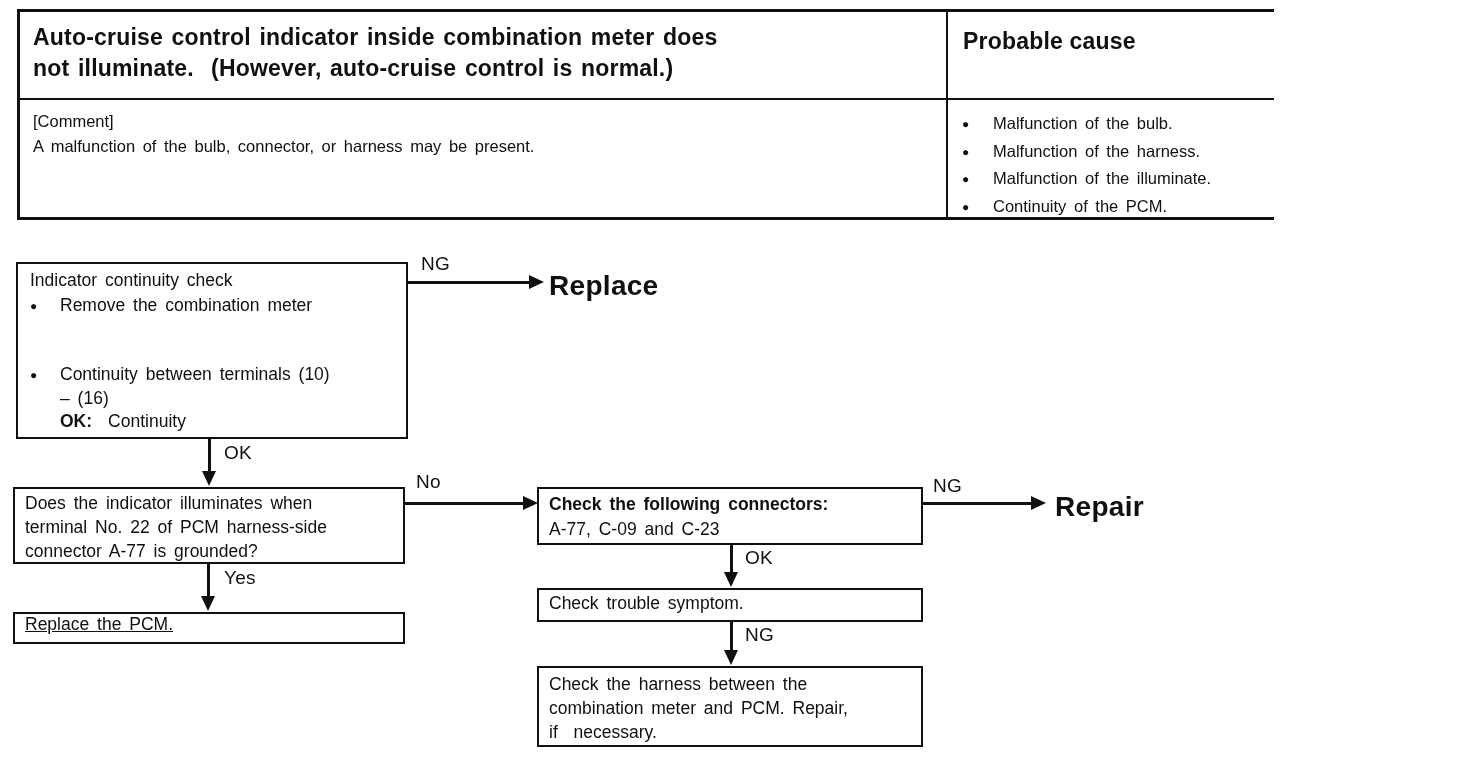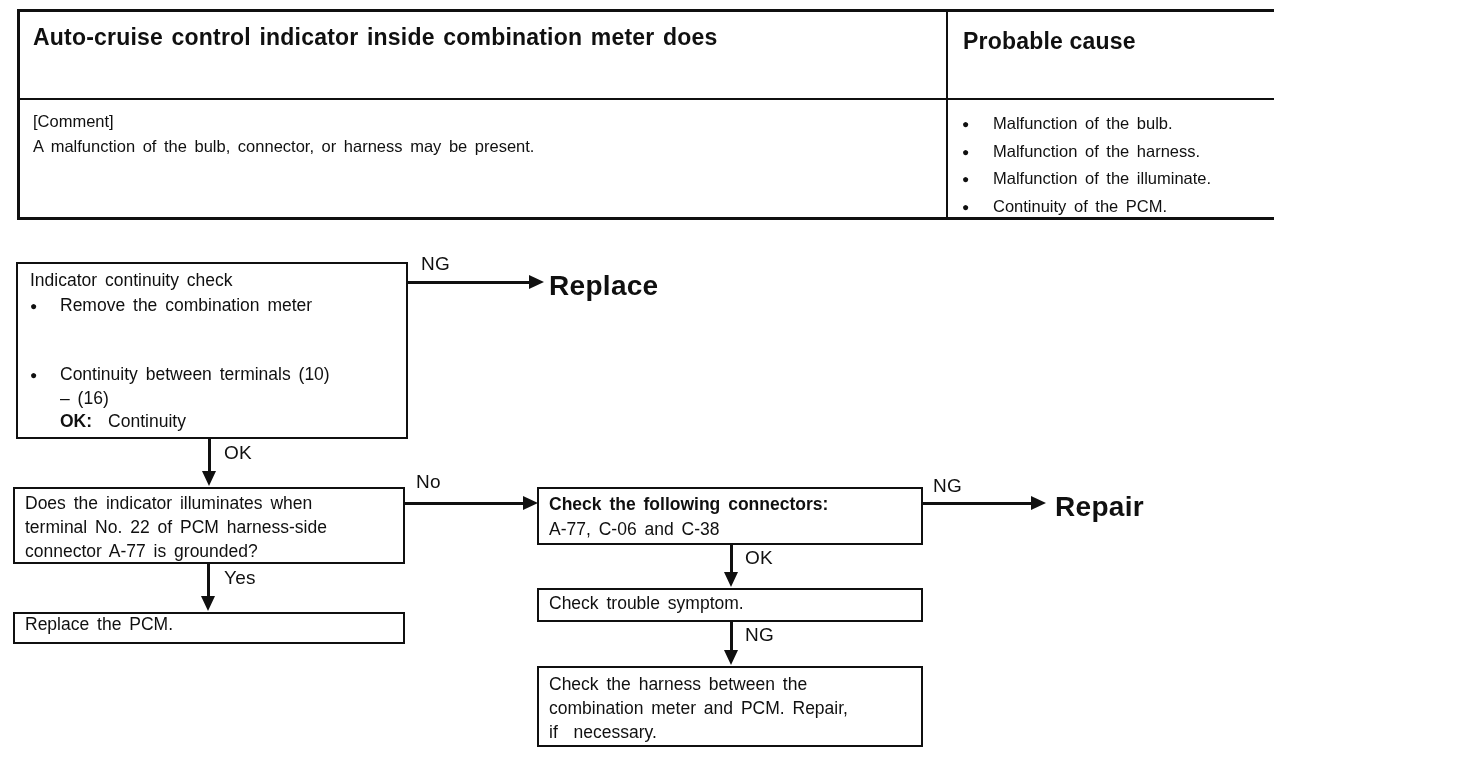--- a/index.html
+++ b/index.html
@@ -64,21 +64,21 @@
   .fb-line { display: block; }
 
   .box-continuity { left: 16px; top: 262px; width: 392px; height: 177px; padding: 5px 10px 0 12px; }
   .bullet-row { display: flex; margin-top: 1px; }
   .bullet-row .dot { flex: 0 0 30px; font-size: 12px; position: relative; top: 1px; }
   .bullet-row.gap { margin-top: 46px; }
   .ok-line { display: flex; }
   .ok-line b { margin-right: 16px; }
 
   .box-question { left: 13px; top: 487px; width: 392px; height: 77px; padding: 2px 8px 0 10px; line-height: 24px; }
-  .box-replace-pcm { left: 13px; top: 612px; width: 392px; height: 32px; padding: 2px 8px 8px 10px; display: flex; align-items: center; }
+  .box-replace-pcm { left: 13px; top: 612px; width: 392px; height: 32px; padding: 2px 8px 8px 10px; display: flex; align-items: center; text-decoration: underline; }
   .box-connectors { left: 537px; top: 487px; width: 386px; height: 58px; padding: 3px 8px 0 10px; line-height: 25px; }
   .box-trouble { left: 537px; top: 588px; width: 386px; height: 34px; padding: 2px 8px 0 10px; display: flex; }
   .box-harness { left: 537px; top: 666px; width: 386px; height: 81px; padding: 4px 8px 0 10px; line-height: 24px; }
 
   
   .h-line { position: absolute; height: 2.5px; background: #101010; }
   .v-line { position: absolute; width: 2.5px; background: #101010; }
   .tri-right {
     position: absolute; width: 0; height: 0;
     border-left: 15px solid #101010;
@@ -101,20 +101,21 @@
   }
 </style>
 </head>
 <body>
 
 <div class="page">
 
   <div class="header-table">
     <div class="cell c-left r-top problem-cell">
       <span class="problem-line pre">Auto-cruise control indicator inside combination meter does</span>
+      <span class="problem-line pre">not illuminate.  (However, auto-cruise control is normal.)</span>
     </div>
     <div class="cell r-top cause-header-cell">
       <span class="cause-header">Probable cause</span>
     </div>
     <div class="cell c-left comment-cell">
       <span class="comment-label">[Comment]</span>
       <span class="comment-text">A malfunction of the bulb, connector, or harness may be present.</span>
     </div>
     <div class="cell causes-cell">
       <div class="cause-row">
@@ -160,21 +161,21 @@
     <span class="fb-line">terminal No. 22 of PCM harness-side</span>
     <span class="fb-line">connector A-77 is grounded?</span>
   </div>
 
   <div class="flow-box box-replace-pcm">
     <span>Replace the PCM.</span>
   </div>
 
   <div class="flow-box box-connectors">
     <b class="fb-line">Check the following connectors:</b>
-    <span class="fb-line">A-77, C-06 and C-38</span>
+    <span class="fb-line">A-77, C-09 and C-23</span>
   </div>
 
   <div class="flow-box box-trouble">
     <span>Check trouble symptom.</span>
   </div>
 
   <div class="flow-box box-harness">
     <span class="fb-line">Check the harness between the</span>
     <span class="fb-line">combination meter and PCM. Repair,</span>
     <span class="fb-line pre">if  necessary.</span>

